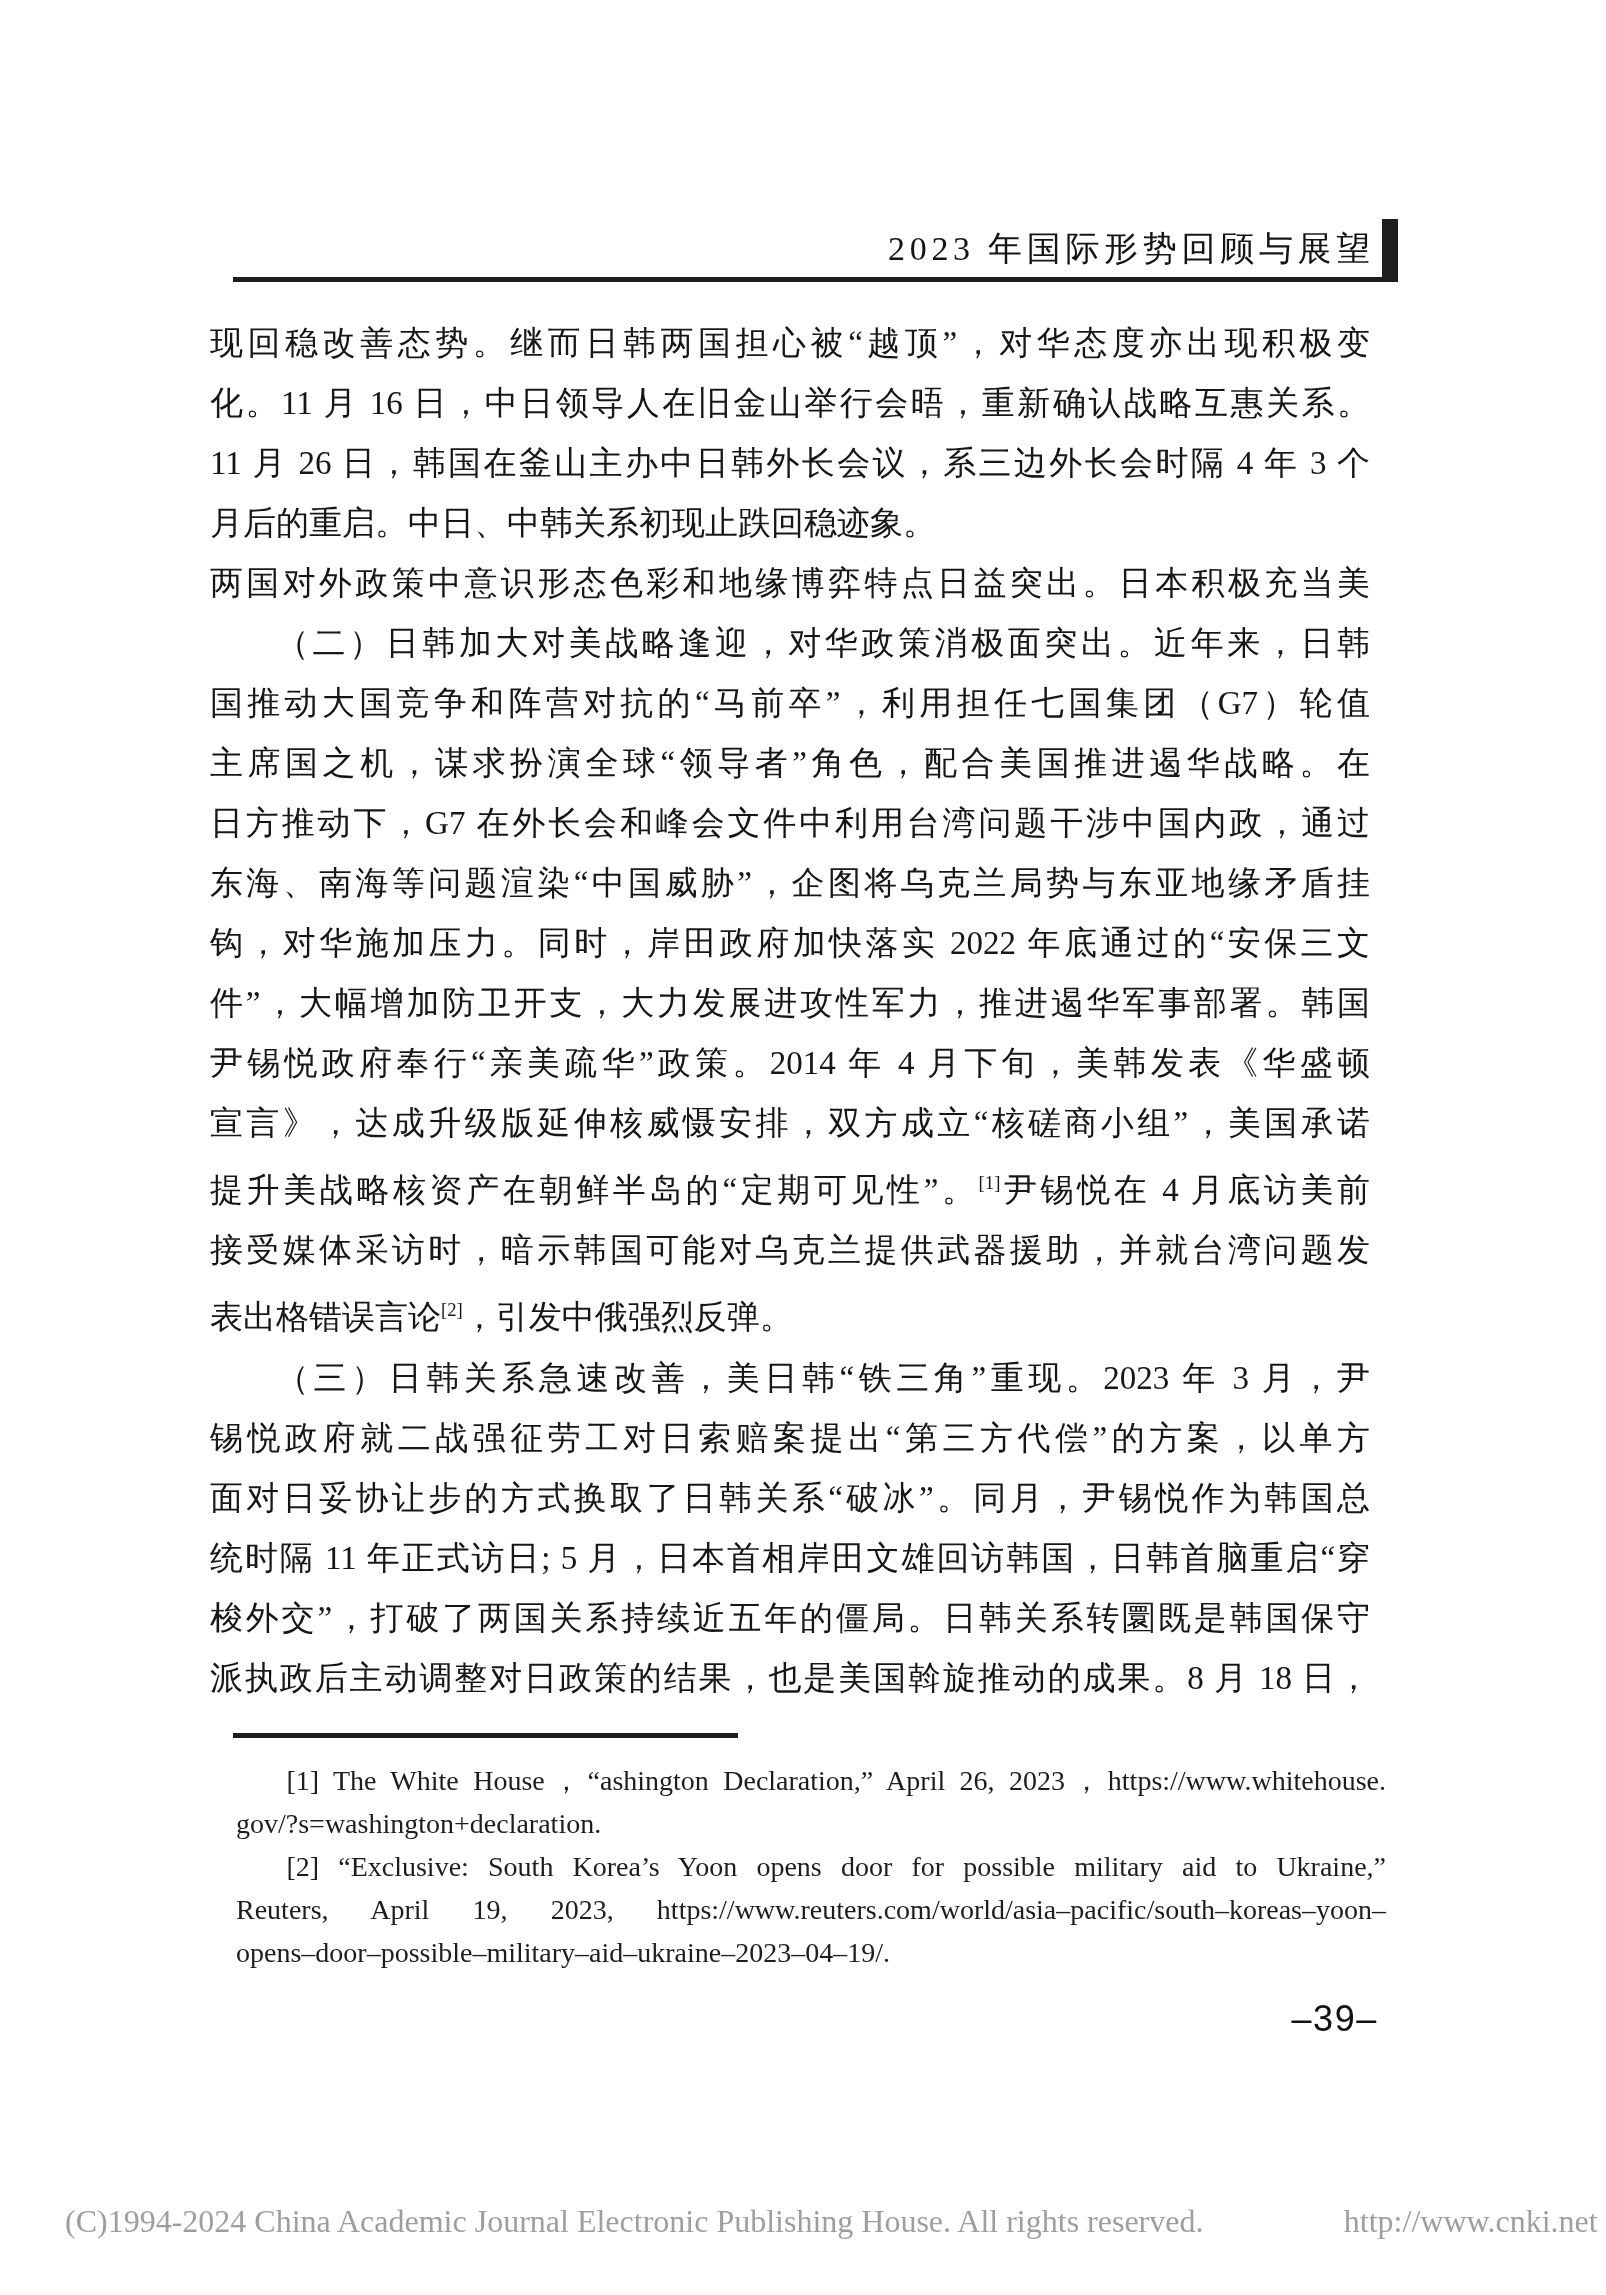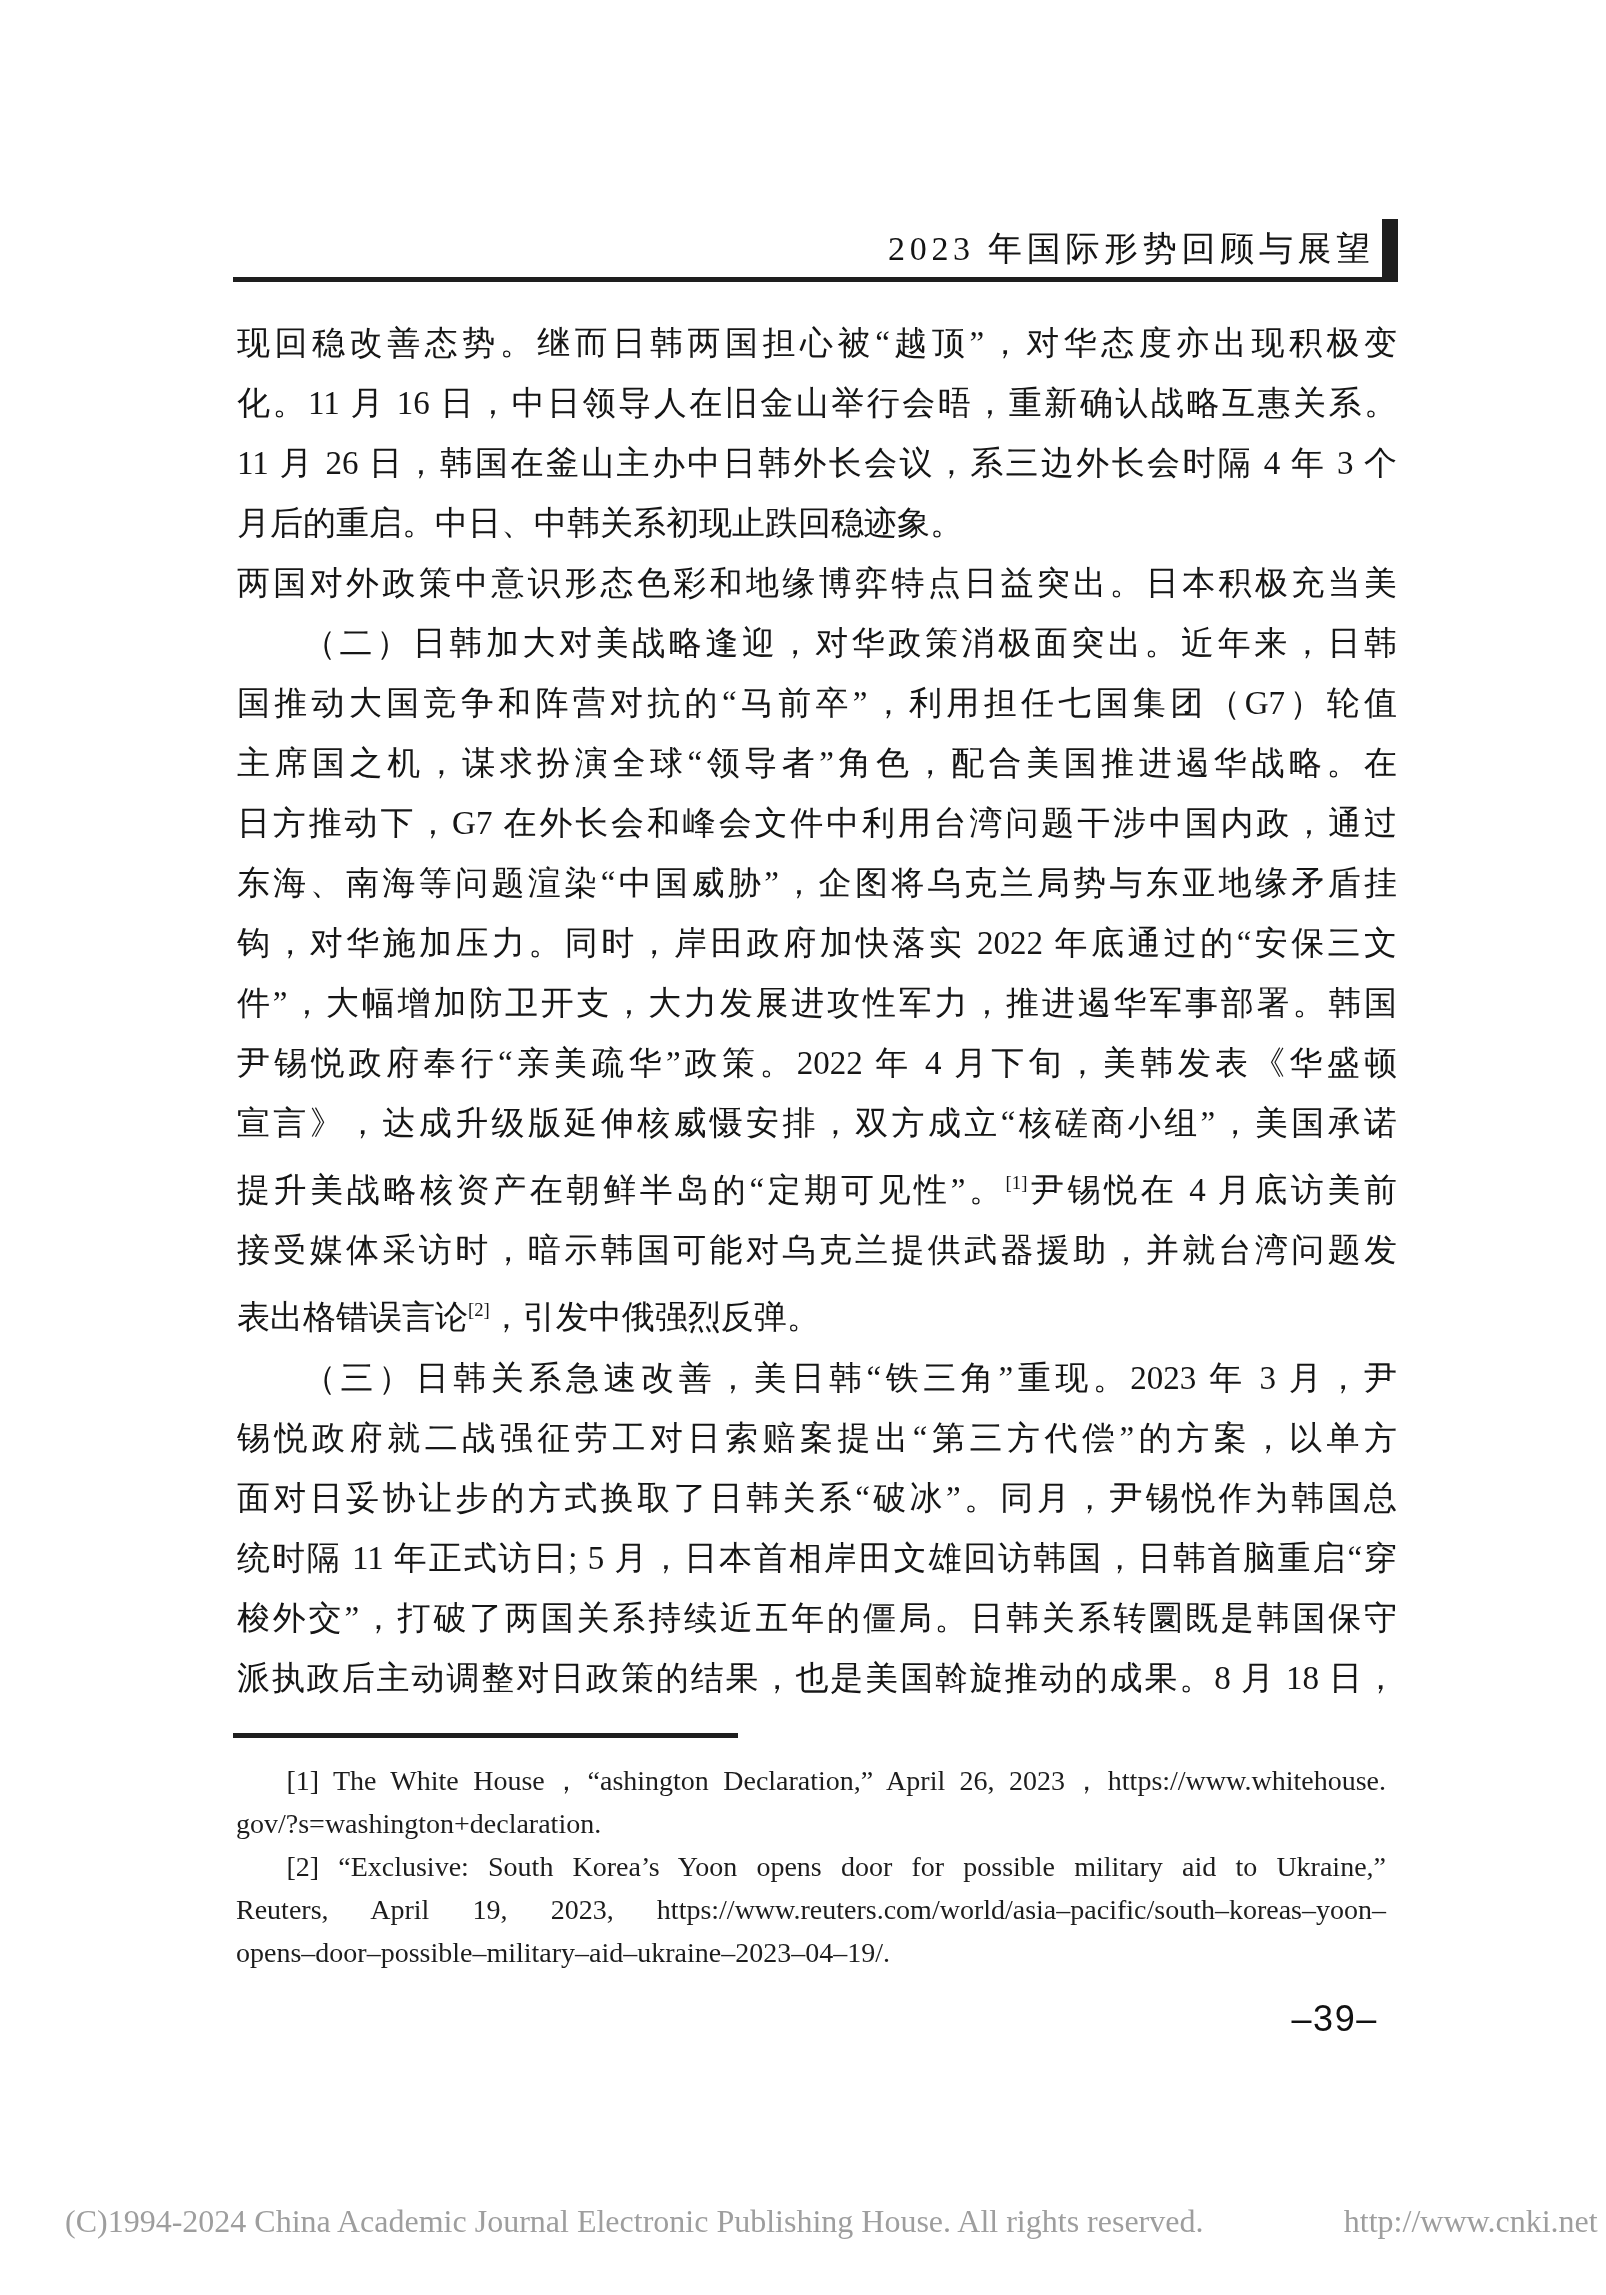--- a/index.html
+++ b/index.html
@@ -31,21 +31,21 @@
   .header-rule {
     position:absolute;
     left:233px; top:277px;
     width:1165px; height:4.7px;
     background:#1e1e1e;
   }
 
   
   .body-text {
     position:absolute;
-    left:237px; top:313px;
+    left:210px; top:313px;
     width:1160px;
     font-size:33px;
     line-height:60px;
     color:#161616;
   }
   .bline {
     text-align:justify;
     text-align-last:justify;
     white-space:normal;
   }
@@ -123,21 +123,21 @@
     <div class="bline">11 月 26 日，韩国在釜山主办中日韩外长会议，系三边外长会时隔 4 年 3 个</div>
     <div class="bline short">月后的重启。中日、中韩关系初现止跌回稳迹象。</div>
     <div class="bline">两国对外政策中意识形态色彩和地缘博弈特点日益突出。日本积极充当美</div>
     <div class="bline pstart">（二）日韩加大对美战略逢迎，对华政策消极面突出。近年来，日韩</div>
     <div class="bline">国推动大国竞争和阵营对抗的“马前卒”，利用担任七国集团（G7）轮值</div>
     <div class="bline">主席国之机，谋求扮演全球“领导者”角色，配合美国推进遏华战略。在</div>
     <div class="bline">日方推动下，G7 在外长会和峰会文件中利用台湾问题干涉中国内政，通过</div>
     <div class="bline">东海、南海等问题渲染“中国威胁”，企图将乌克兰局势与东亚地缘矛盾挂</div>
     <div class="bline">钩，对华施加压力。同时，岸田政府加快落实 2022 年底通过的“安保三文</div>
     <div class="bline">件”，大幅增加防卫开支，大力发展进攻性军力，推进遏华军事部署。韩国</div>
-    <div class="bline">尹锡悦政府奉行“亲美疏华”政策。2022 年 4 月下旬，美韩发表《华盛顿</div>
+    <div class="bline">尹锡悦政府奉行“亲美疏华”政策。2014 年 4 月下旬，美韩发表《华盛顿</div>
     <div class="bline">宣言》，达成升级版延伸核威慑安排，双方成立“核磋商小组”，美国承诺</div>
     <div class="bline">
       <span>提升美战略核资产在朝鲜半岛的“定期可见性”。</span><span class="sup">[1]</span><span>尹锡悦在 4 月底访美前</span>
     </div>
     <div class="bline">接受媒体采访时，暗示韩国可能对乌克兰提供武器援助，并就台湾问题发</div>
     <div class="bline short">
       <span>表出格错误言论</span><span class="sup">[2]</span><span>，引发中俄强烈反弹。</span>
     </div>
     <div class="bline pstart">（三）日韩关系急速改善，美日韩“铁三角”重现。2023 年 3 月，尹</div>
     <div class="bline">锡悦政府就二战强征劳工对日索赔案提出“第三方代偿”的方案，以单方</div>

